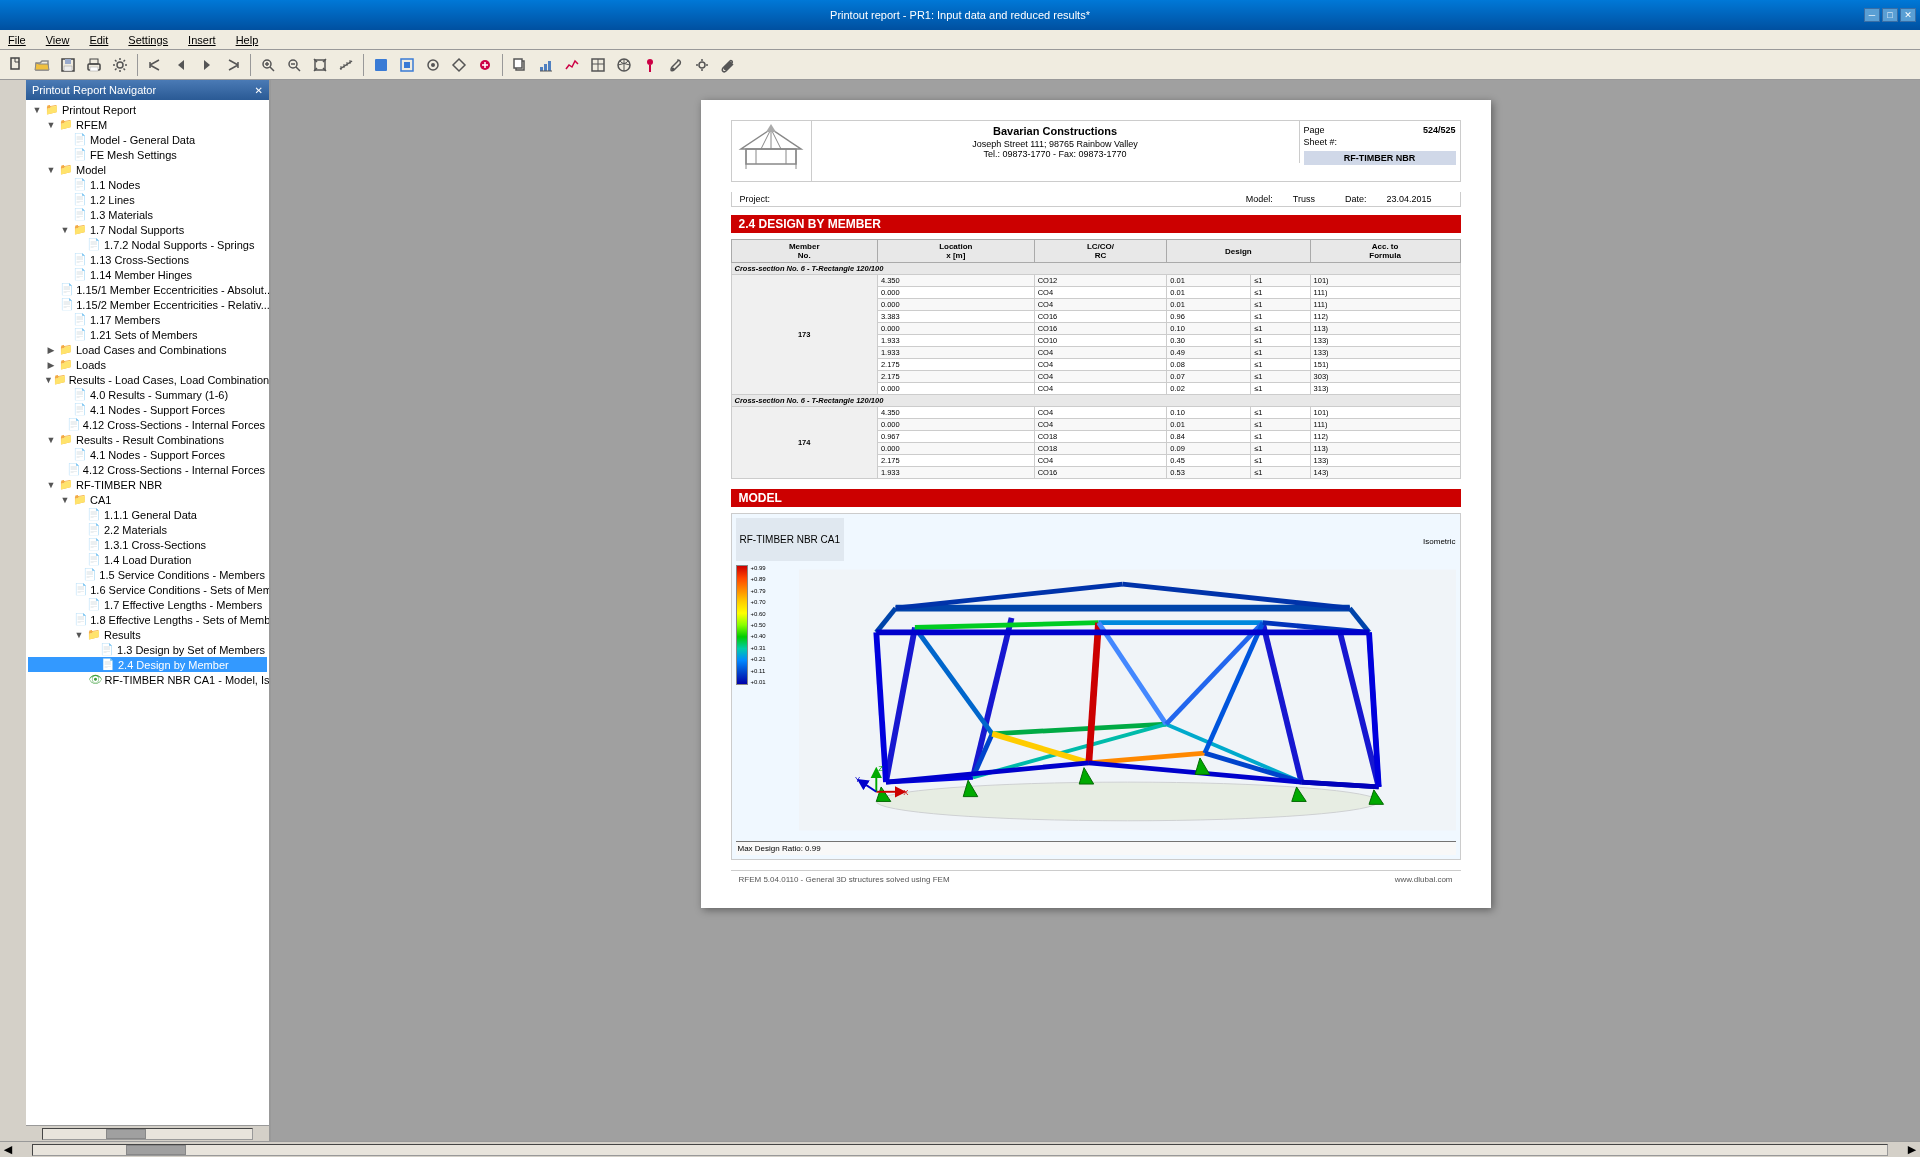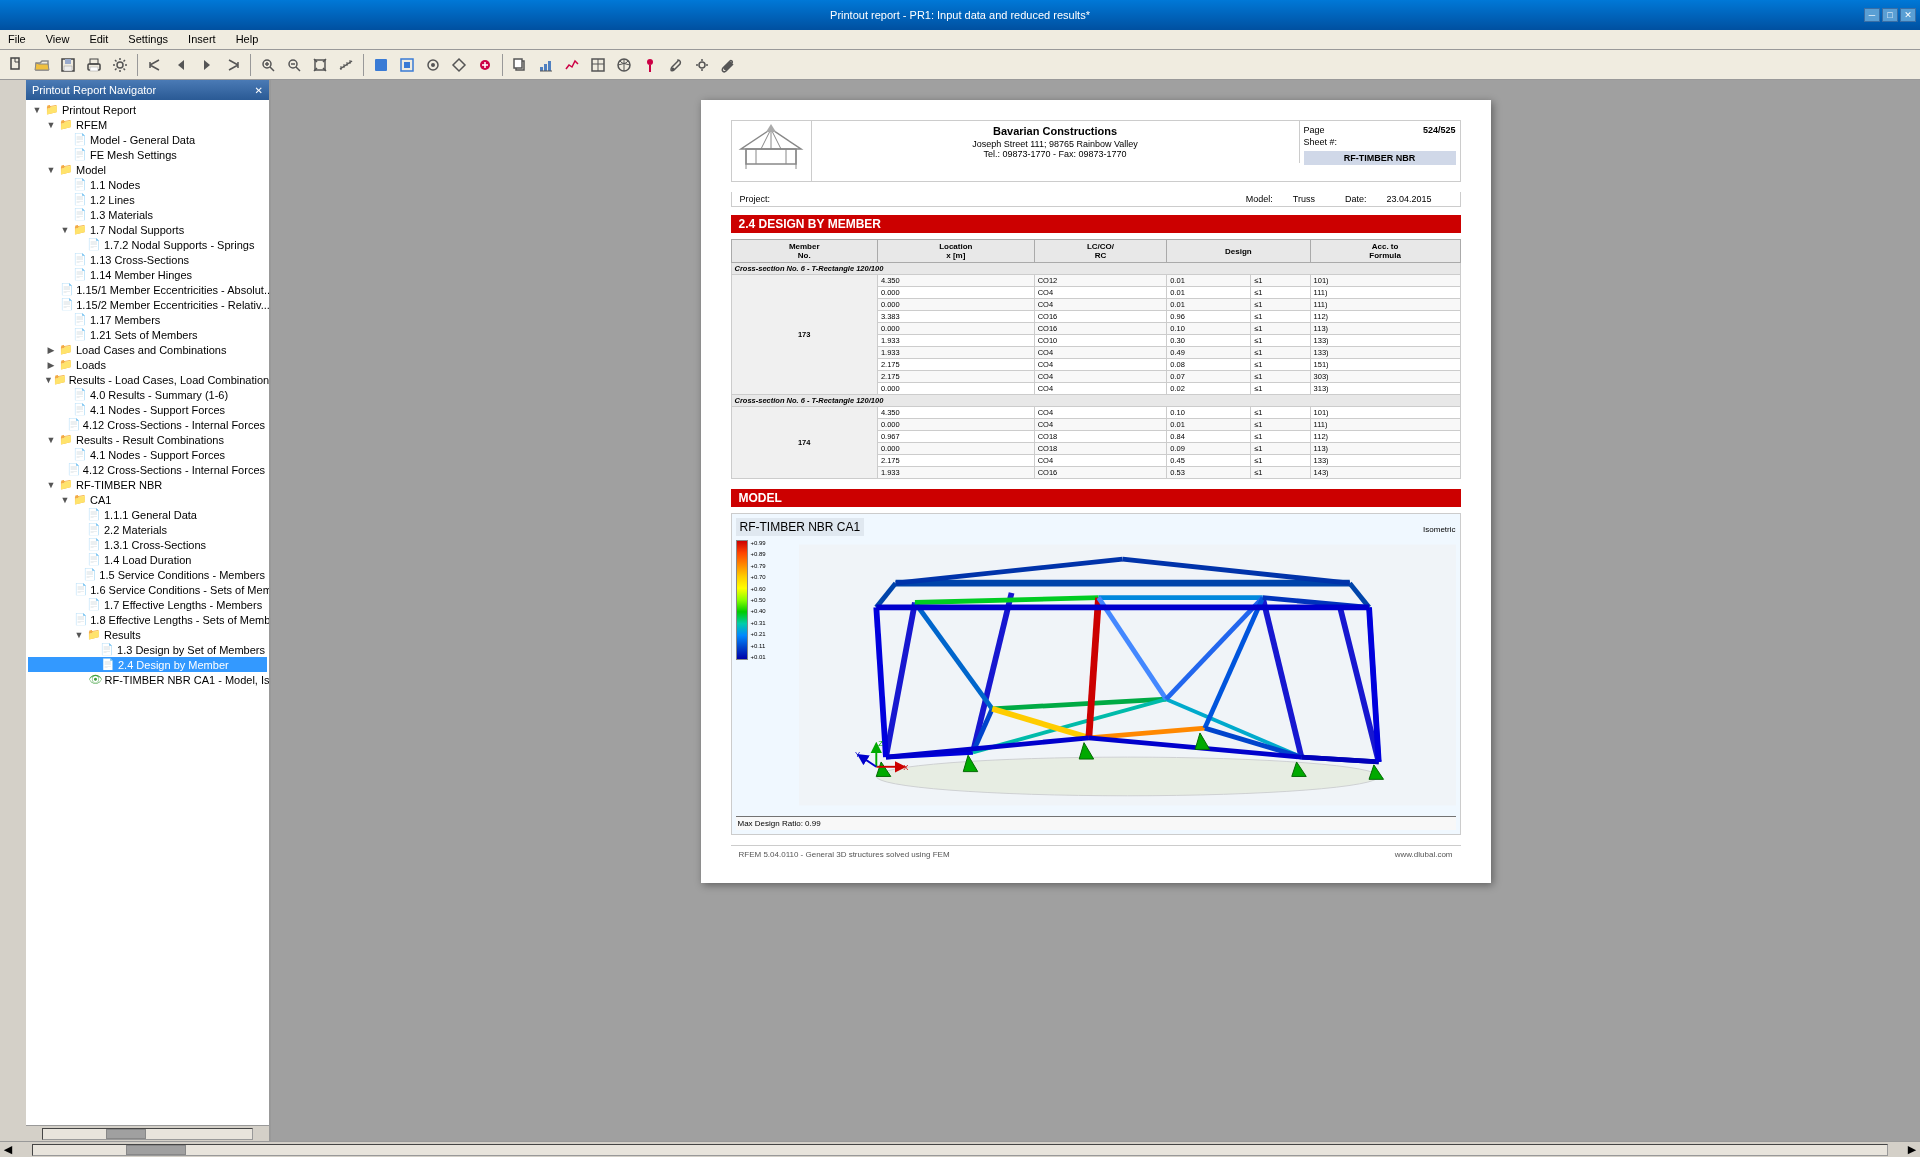--- a/index.html
+++ b/index.html
@@ -30,24 +30,25 @@
       font-size: 9px;
       display: flex; align-items: center; justify-content: center;
       cursor: pointer;
     }
 
     
     .menu-bar {
       height: 20px;
       background: #f0ece0;
       display: flex;
-      align-items: flex-end;
+      align-items: center;
       border-bottom: 1px solid #999;
       padding: 2px 4px;
       gap: 12px;
+      text-decoration: underline;
     }
     .menu-item {
       font-size: 11px;
       cursor: pointer;
       padding: 2px 4px;
       color: #000;
     }
 
     
     .toolbar {
@@ -264,23 +265,23 @@
       padding: 2px 8px;
       margin-bottom: 6px;
     }
     .model-image-container {
       border: 1px solid #ccc;
       background: #f0f8ff;
       padding: 4px;
       position: relative;
     }
     .model-label {
-      font-size: 12px;
+      font-size: 10px;
       background: #e0e8f0;
-      padding: 2px 4px;
+      padding: 16px 4px;
       display: inline-block;
       margin-bottom: 4px;
     }
     .model-isometric-label {
       position: absolute;
       right: 8px;
       top: 8px;
       font-size: 8px;
     }
 

